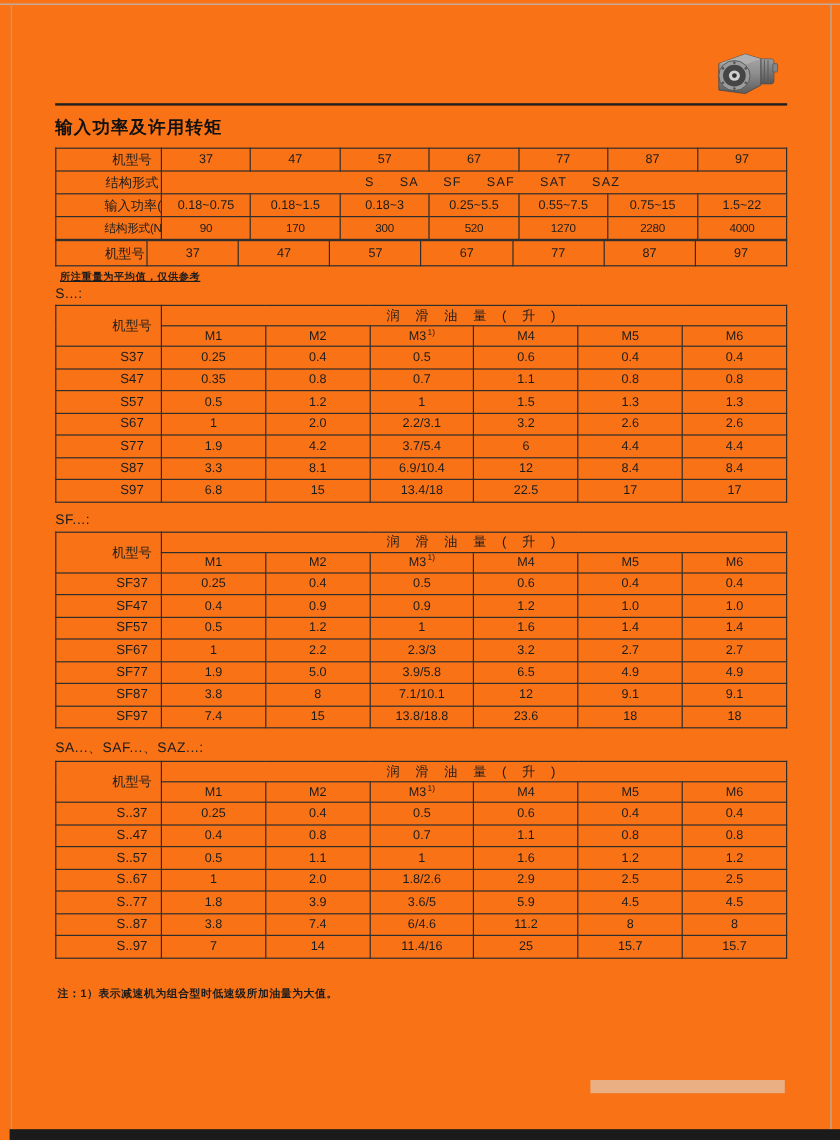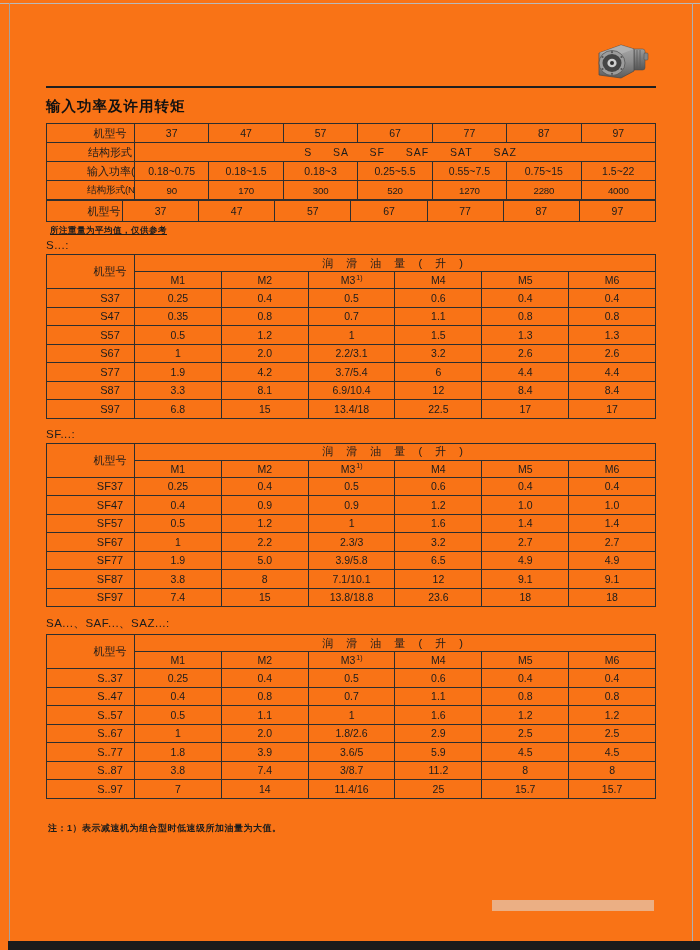--- a/index.html
+++ b/index.html
@@ -388,21 +388,21 @@
             <td>3.9</td>
             <td>3.6/5</td>
             <td>5.9</td>
             <td>4.5</td>
             <td>4.5</td>
           </tr>
           <tr>
             <td class="lbl">S..87</td>
             <td>3.8</td>
             <td>7.4</td>
-            <td>3/8.7</td>
+            <td>6/4.6</td>
             <td>11.2</td>
             <td>8</td>
             <td>8</td>
           </tr>
           <tr>
             <td class="lbl">S..97</td>
             <td>7</td>
             <td>14</td>
             <td>11.4/16</td>
             <td>25</td>

